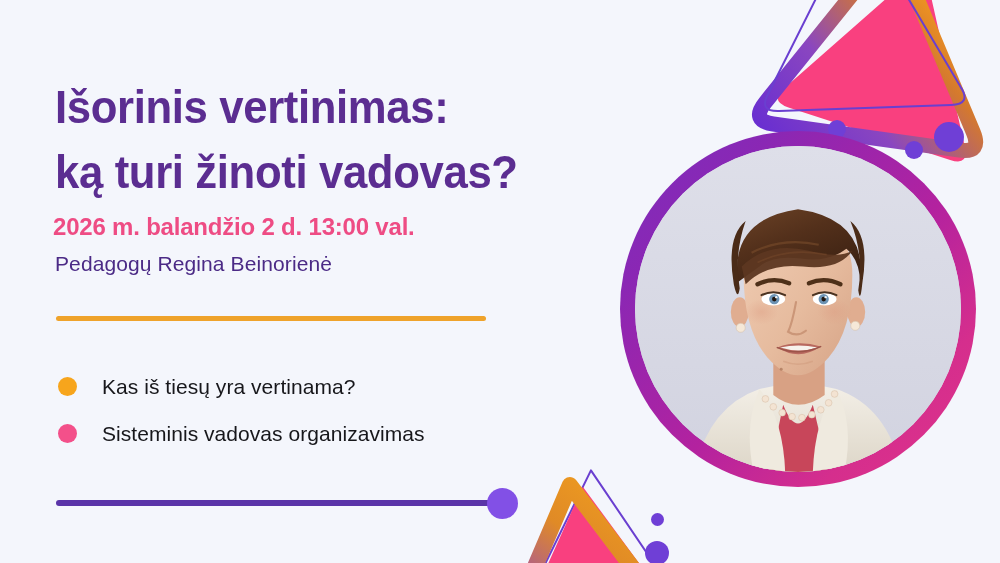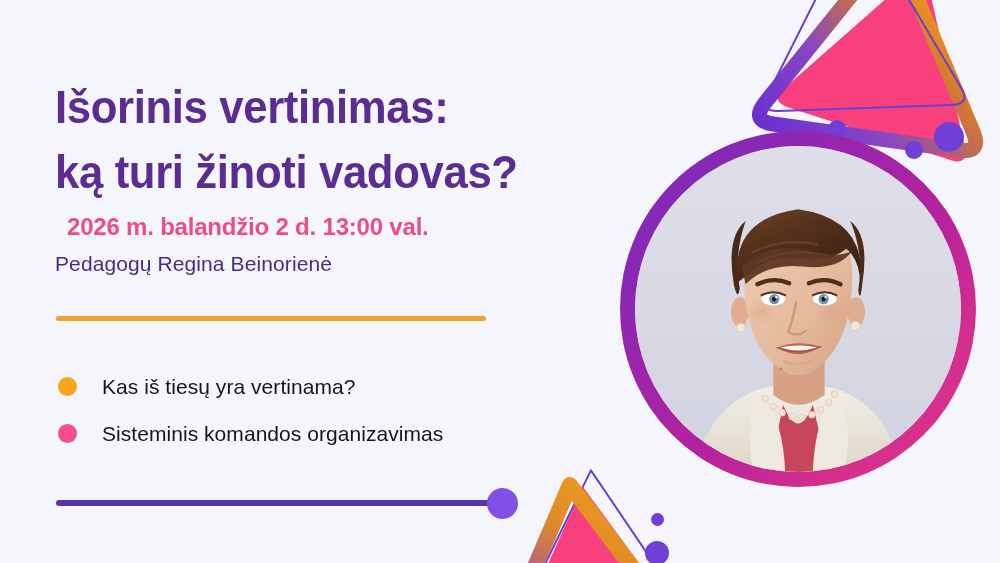--- a/index.html
+++ b/index.html
@@ -23,21 +23,21 @@
     font-weight:bold;
     font-size:47px;
     line-height:1.38;
     letter-spacing:-0.4px;
     color:#5b2d91;
     transform:scaleX(.93);
     transform-origin:left top;
     white-space:pre-line;
   }
   .date{
-    position:absolute;left:67px;top:213px;
+    position:absolute;left:53px;top:213px;
     font-size:24px;font-weight:bold;letter-spacing:-0.2px;
     color:#ee4c84;
   }
   .lecturer{
     position:absolute;left:55px;top:252px;
     font-size:21px;font-weight:normal;letter-spacing:.1px;
     color:#4b2a86;
   }
 
   .rule-top{
@@ -248,21 +248,21 @@
 
     <div class="rule-top"></div>
 
     <div class="bullets">
       <div class="bullet">
         <span class="dot o"></span>
         <span class="btext">Kas iš tiesų yra vertinama?</span>
       </div>
       <div class="bullet">
         <span class="dot p"></span>
-        <span class="btext">Sisteminis komandos organizavimas</span>
+        <span class="btext">Sisteminis vadovas organizavimas</span>
       </div>
     </div>
 
     <div class="rule-bottom"></div>
     <div class="rule-bottom-cap"></div>
   </div>
 
 </div>
 
 </body></html>

